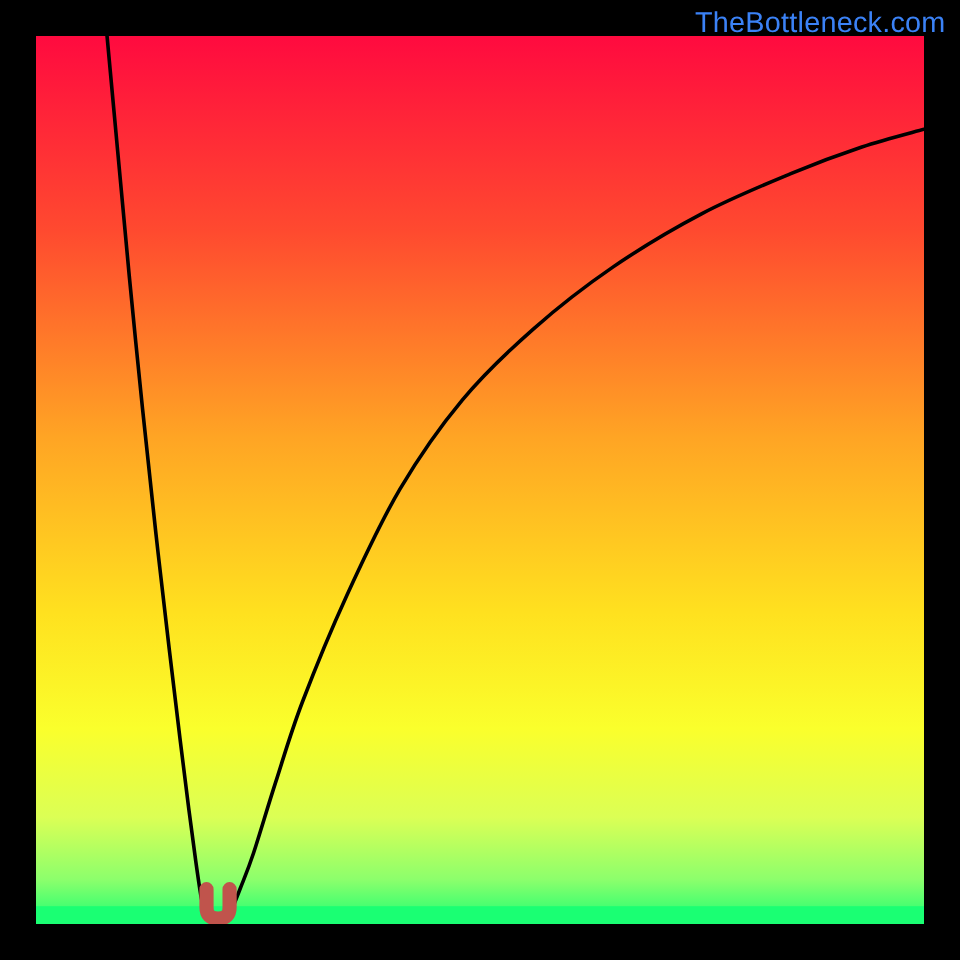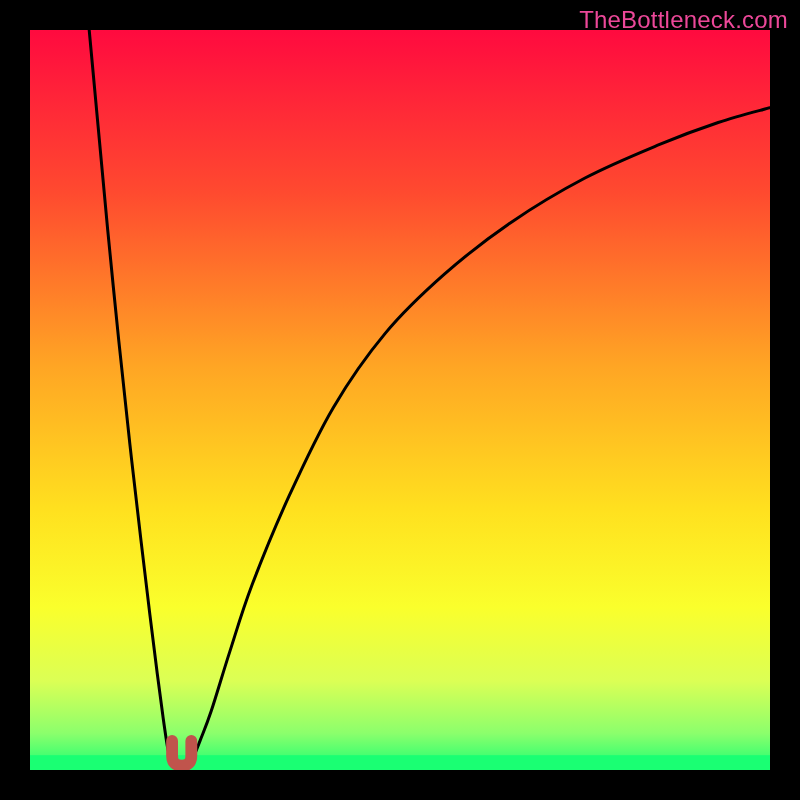--- a/index.html
+++ b/index.html
@@ -18,21 +18,21 @@
     height: 740px;
     background: #000;
   }
   .watermark {
     position: absolute;
     top: 6px;
     right: 12px;
     font-family: Arial, Helvetica, sans-serif;
     font-size: 24px;
     font-weight: 500;
-    color: #ec4899;
+    color: #3b82f6;
     letter-spacing: 0.2px;
     z-index: 20;
     text-align: right;
   }
   svg.plot {
     position: absolute;
     left: 0;
     top: 0;
     width: 740px;
     height: 740px;

